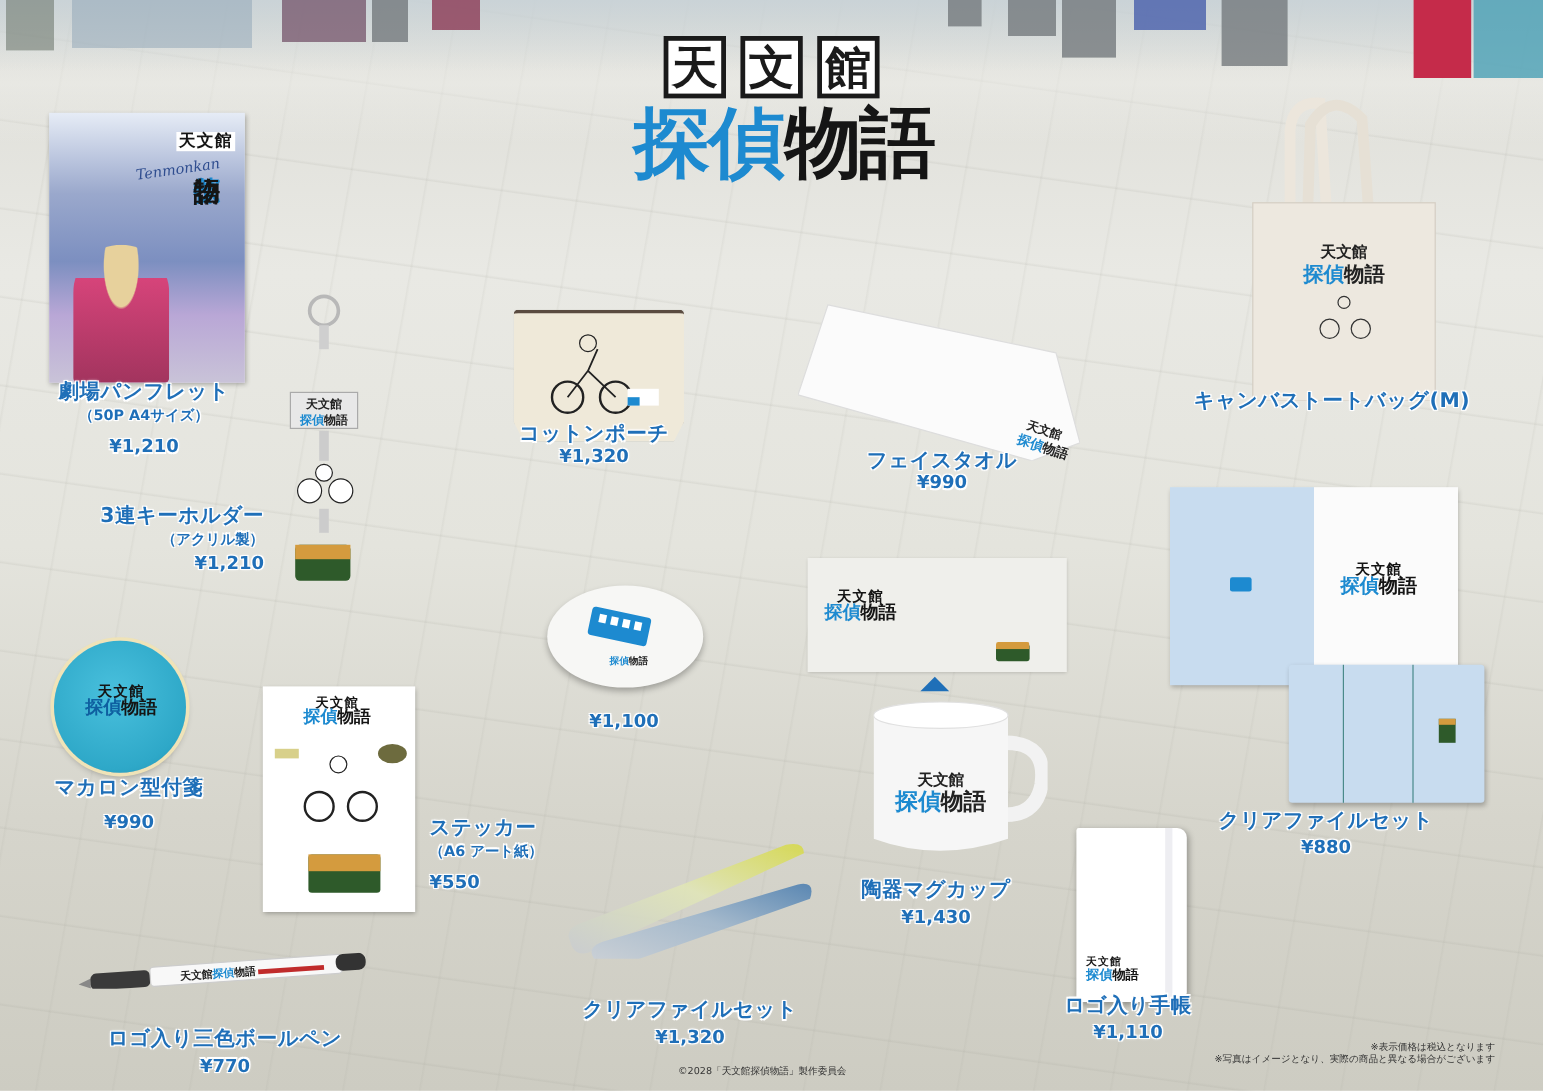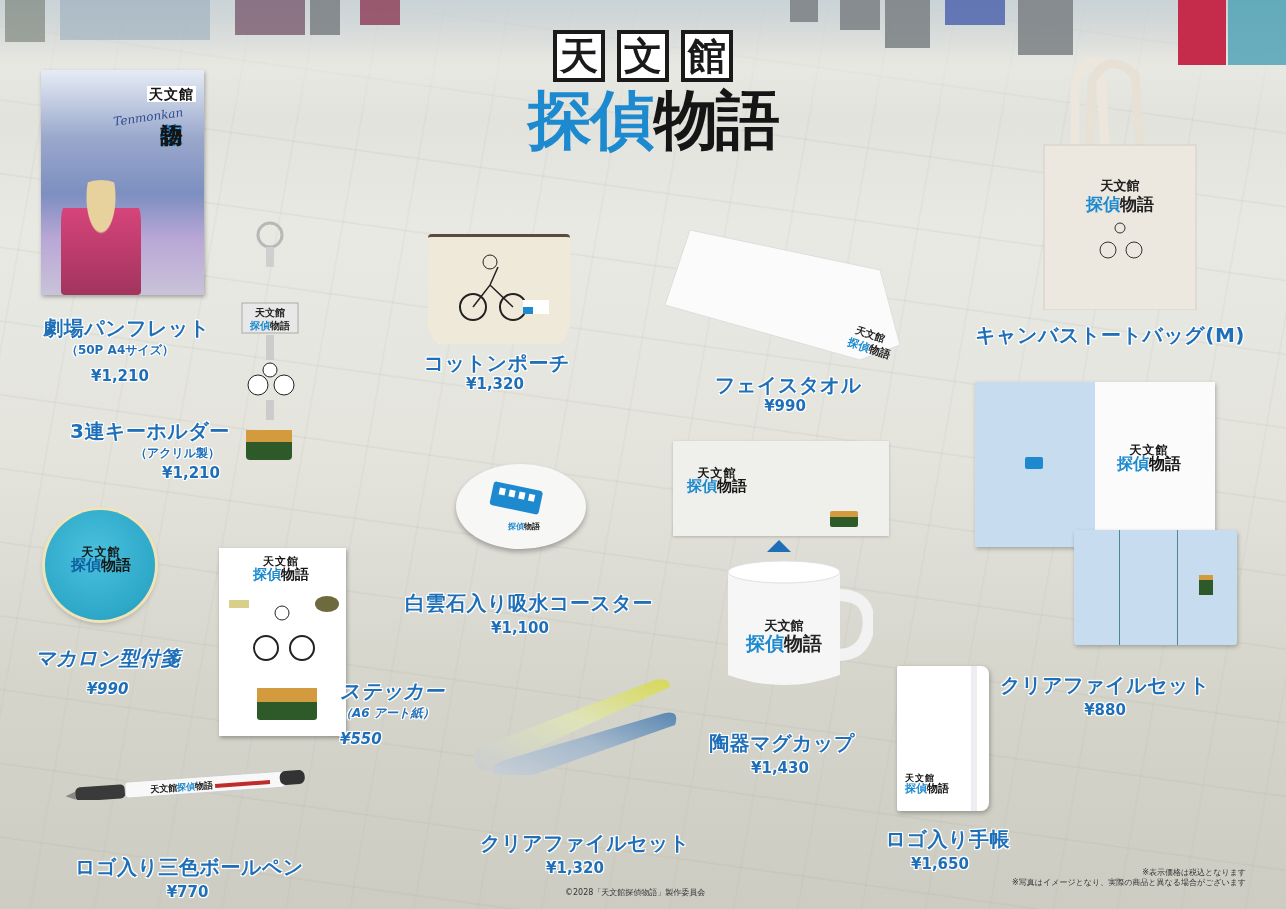--- a/index.html
+++ b/index.html
@@ -33,28 +33,28 @@
   .logo-bottom span { font-size: 64px; font-weight: 900; line-height: 1; letter-spacing: -2px; }
   .c-blue { color: #1d8ad0; }
   .c-black { color: #151515; }
 
   
   .label {
     position: absolute; color: #1f6fb8; font-weight: bold; text-align: center;
     text-shadow: 0 0 2px #fff, 0 0 3px #fff, 1px 1px 0 #fff, -1px -1px 0 #fff, 1px -1px 0 #fff, -1px 1px 0 #fff;
     white-space: nowrap;
   }
-  .label .name { font-size: 20px; display: block; letter-spacing: 0.5px; text-align: right; }
+  .label .name { font-size: 17px; display: block; letter-spacing: 0.5px; }
   .label .sub { font-size: 12px; display: block; }
   .label .price { font-size: 15px; display: block; margin-top: 2px; }
 
   .footnote { position: absolute; font-size: 8px; color: #333; white-space: nowrap; }
 
   
-  .prod { position: absolute; }
+  .prod { position: absolute; margin-top: 24px; }
   .mini-logo { display: flex; flex-direction: column; align-items: center; line-height: 1; font-weight: 900; }
   .mini-logo .t { color: #151515; letter-spacing: 1px; }
   .mini-logo .b span.bl { color: #1d8ad0; }
   .mini-logo .b span.bk { color: #151515; }
 
   .pamphlet {
     left: 41px; top: 70px; width: 163px; height: 225px;
     background: linear-gradient(180deg, #e6ecf6 0%, #9aa8cc 30%, #7c8fc0 55%, #b9a7d6 75%, #c9c3d8 100%);
     box-shadow: 1px 2px 4px rgba(0,0,0,0.3);
     overflow: hidden;
@@ -210,21 +210,20 @@
       <rect x="35" y="22" width="50" height="24" rx="3" fill="#1d8ad0"></rect>
       <rect x="42" y="27" width="6" height="7" fill="#fff"></rect>
       <rect x="52" y="27" width="6" height="7" fill="#fff"></rect>
       <rect x="62" y="27" width="6" height="7" fill="#fff"></rect>
       <rect x="72" y="27" width="6" height="7" fill="#fff"></rect>
     </g>
     <text x="52" y="65" font-size="8" font-weight="bold" fill="#1d8ad0">探偵<tspan fill="#222">物語</tspan></text>
   </svg>
 </div>
 <div class="label" style="left:405px;top:590px;width:230px;">
-  <span class="name">白雲石入り吸水コースター</span>
   <span class="price">¥1,100</span>
 </div>
 
 <div class="prod mug-print">
   <div class="mini-logo" style="position:absolute;left:14px;top:26px;font-size:12px;">
     <span class="t">天文館</span>
     <span class="b" style="font-size:15px;"><span class="bl">探偵</span><span class="bk">物語</span></span>
   </div>
   <div style="position:absolute;left:157px;top:70px;width:28px;height:16px;background:#2e5a2a;border-top:6px solid #d49b3e;border-radius:2px;"></div>
 </div>
@@ -264,41 +263,41 @@
   <span class="name">クリアファイルセット</span>
   <span class="price">¥880</span>
 </div>
 
 <div class="prod macaron">
   <div class="mini-logo" style="position:absolute;left:26px;top:36px;font-size:12px;">
     <span class="t">天文館</span>
     <span class="b" style="font-size:15px;"><span class="bl" style="color:#0e5fa0;">探偵</span><span class="bk">物語</span></span>
   </div>
 </div>
-<div class="label" style="left:35px;top:645px;width:145px;font-style:italic;">
+<div class="label" style="left:35px;top:645px;width:145px;">
   <span class="name">マカロン型付箋</span>
   <span class="price" style="margin-top:8px;">¥990</span>
 </div>
 
 <div class="prod sticker">
   <div class="mini-logo" style="position:absolute;left:34px;top:8px;font-size:11px;">
     <span class="t">天文館</span>
     <span class="b" style="font-size:14px;"><span class="bl">探偵</span><span class="bk">物語</span></span>
   </div>
   <svg width="127" height="188" viewBox="0 0 127 188" style="position:absolute;left:0;top:0;">
     <rect x="10" y="52" width="20" height="8" fill="#d8d08a"></rect>
     <ellipse cx="108" cy="56" rx="12" ry="8" fill="#6d6b3e"></ellipse>
     <circle cx="47" cy="100" r="12" fill="none" stroke="#222" stroke-width="2"></circle>
     <circle cx="83" cy="100" r="12" fill="none" stroke="#222" stroke-width="2"></circle>
     <circle cx="63" cy="65" r="7" fill="none" stroke="#222"></circle>
     <rect x="38" y="140" width="60" height="32" rx="3" fill="#2e5a2a"></rect>
     <rect x="38" y="140" width="60" height="14" fill="#d49b3e"></rect>
   </svg>
 </div>
-<div class="label" style="left:340px;top:678px;width:100px;text-align:left;font-style:italic;">
+<div class="label" style="left:358px;top:678px;width:100px;text-align:left;">
   <span class="name">ステッカー</span>
   <span class="sub">（A6 アート紙）</span>
   <span class="price" style="margin-top:8px;">¥550</span>
 </div>
 
 <div class="prod pen">
   <svg width="245" height="30" viewBox="0 0 245 30">
     <g transform="rotate(-4 120 15)">
       <polygon points="0,18 10,14 10,22" fill="#888"></polygon>
       <rect x="10" y="10" width="50" height="14" rx="5" fill="#3a3a3a"></rect>
@@ -339,18 +338,18 @@
 
 <div class="prod notebook">
   <div class="band"></div>
   <div class="mini-logo" style="position:absolute;left:8px;top:108px;font-size:9px;align-items:flex-start;">
     <span class="t">天文館</span>
     <span class="b" style="font-size:11px;"><span class="bl">探偵</span><span class="bk">物語</span></span>
   </div>
 </div>
 <div class="label" style="left:870px;top:826px;width:140px;">
   <span class="name">ロゴ入り手帳</span>
-  <span class="price">¥1,650</span>
+  <span class="price">¥1,110</span>
 </div>
 
 <div class="footnote" style="left:565px;top:887px;">©2028「天文館探偵物語」製作委員会</div>
 <div class="footnote" style="right:40px;top:867px;text-align:right;">※表示価格は税込となります</div>
 <div class="footnote" style="right:40px;top:877px;">※写真はイメージとなり、実際の商品と異なる場合がございます</div>
 
 </body></html>

